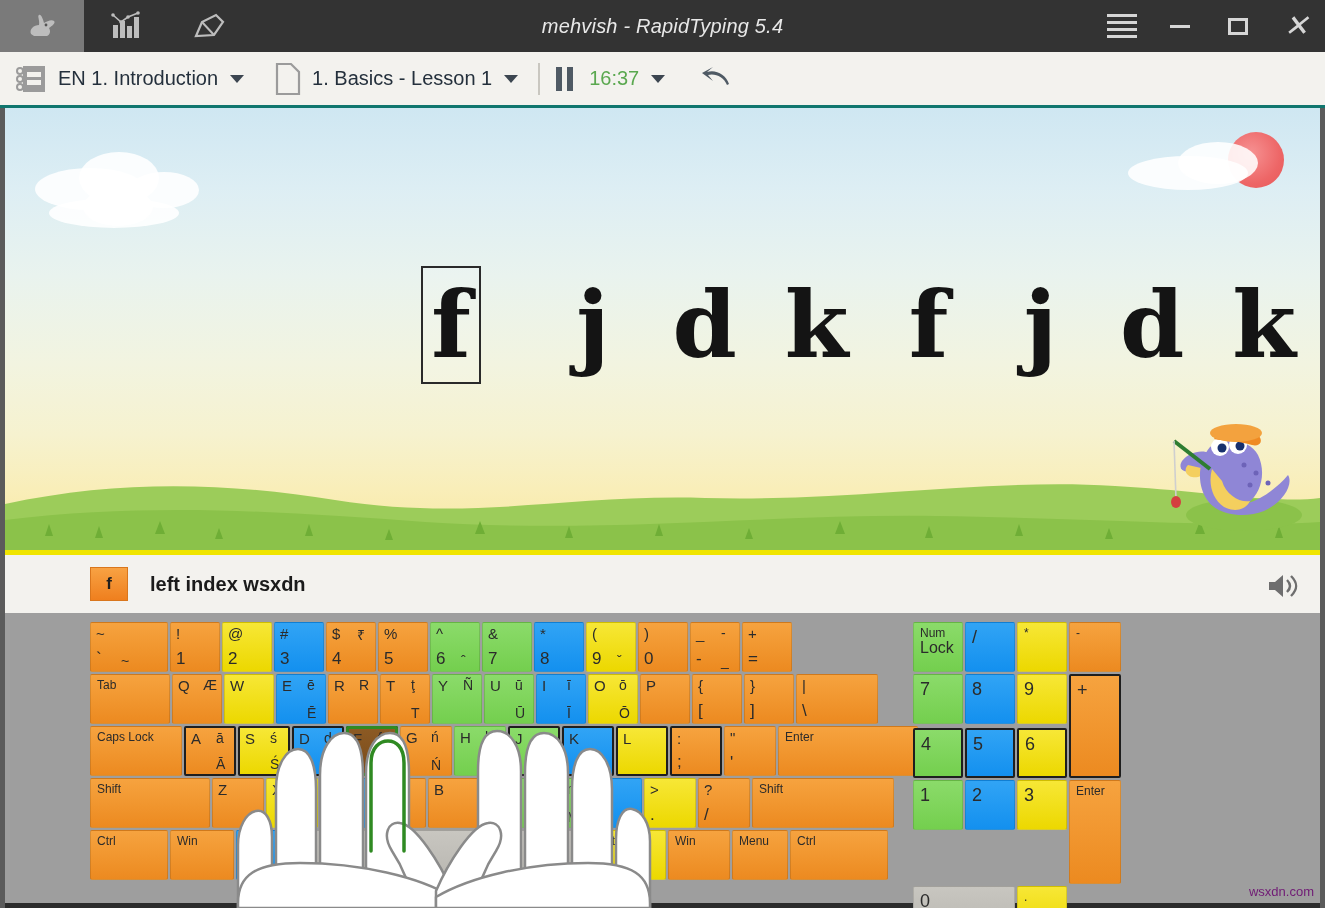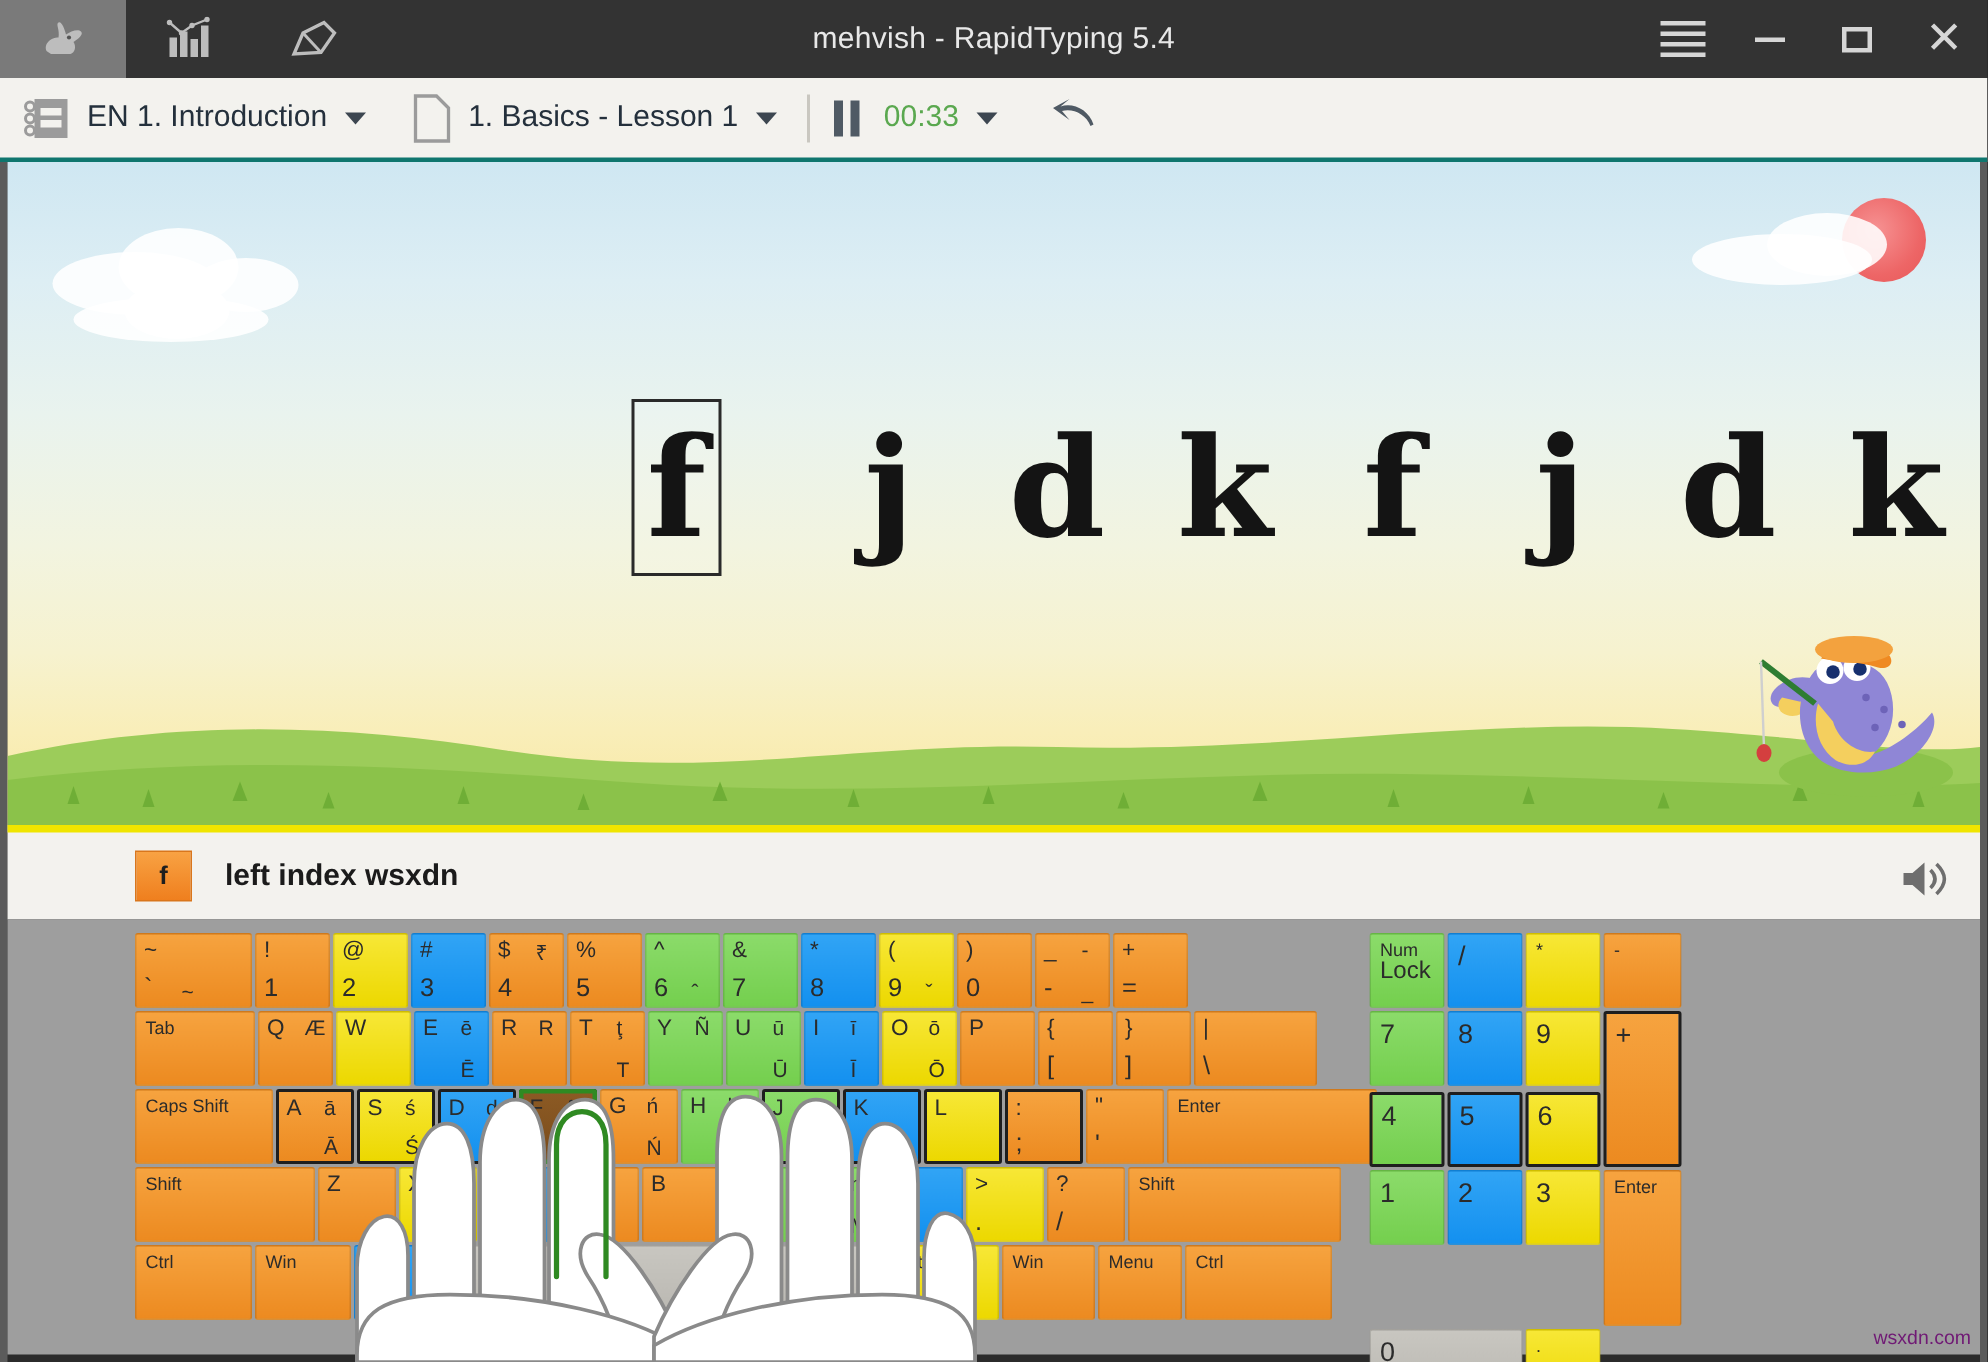--- a/index.html
+++ b/index.html
@@ -6,21 +6,21 @@
   html, body {
     width: 1325px; height: 908px;
     font-family: "Liberation Sans", sans-serif;
     overflow: hidden; background: #2b2b2b;
   }
   #app { position: relative; width: 1325px; height: 908px; }
 
   
   .titlebar {
     position: absolute; top: 0; left: 0; width: 1325px; height: 52px;
-    background: #333333; display: flex; align-items: center;
+    background: #333333; display: flex; align-items: center; font-style: italic;
   }
   .tb-tab {
     width: 84px; height: 52px; display: flex; align-items: center; justify-content: center;
   }
   .tb-tab.active { background: #7a7a7a; }
   .tb-title {
     position: absolute; left: 0; width: 1325px; text-align: center;
     color: #e8e8e8; font-size: 20px; letter-spacing: .2px; pointer-events: none;
   }
   .tb-right {
@@ -220,21 +220,21 @@
       </svg>
     </span>
     <span class="tbar-label">1. Basics - Lesson 1</span>
     <span class="caret"></span>
 
     <span class="tbar-sep"></span>
     <span class="pause-glyph">
         <i></i>
         <i></i>
       </span>
-    <span class="timer">00:33</span>
+    <span class="timer">16:37</span>
     <span class="caret"></span>
     <span class="undo-glyph">
       <svg width="34" height="26" viewBox="0 0 34 26">
         <path d="M30 20 C27 10 16 5 8 8 L14 3 L3 9 L14 17 L9 11 C16 9 25 13 28 21 Z" fill="#4f5a64"></path>
       </svg>
     </span>
   </div>
 
   <div class="leftstrip"></div>
   <div class="rightstrip"></div>
@@ -443,21 +443,21 @@
             <span class="tl">}</span>
             <span class="bl">]</span>
           </div>
           <div class="key k-orange" style="width: 82px;">
             <span class="tl">|</span>
             <span class="bl">\</span>
           </div>
         </div>
         <div class="krow">
           <div class="key k-orange" style="width: 92px;">
-            <span class="nm">Caps Shift</span>
+            <span class="nm">Caps Lock</span>
           </div>
           <div class="key k-orange k-home" style="width: 52px;">
             <span class="tl">A</span>
             <span class="tr">ā</span>
             <span class="br">Ā</span>
           </div>
           <div class="key k-yellow k-home" style="width: 52px;">
             <span class="tl">S</span>
             <span class="tr">ś</span>
             <span class="br">Ś</span>

